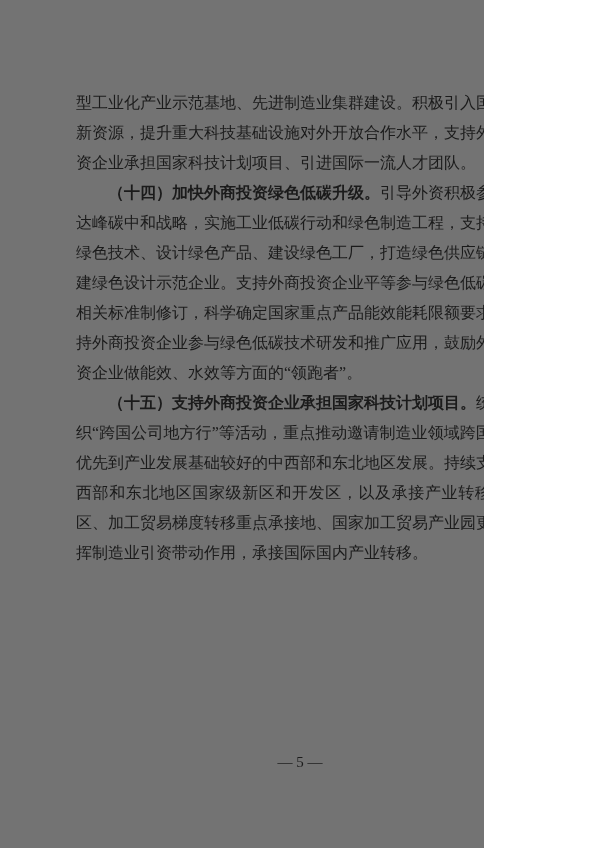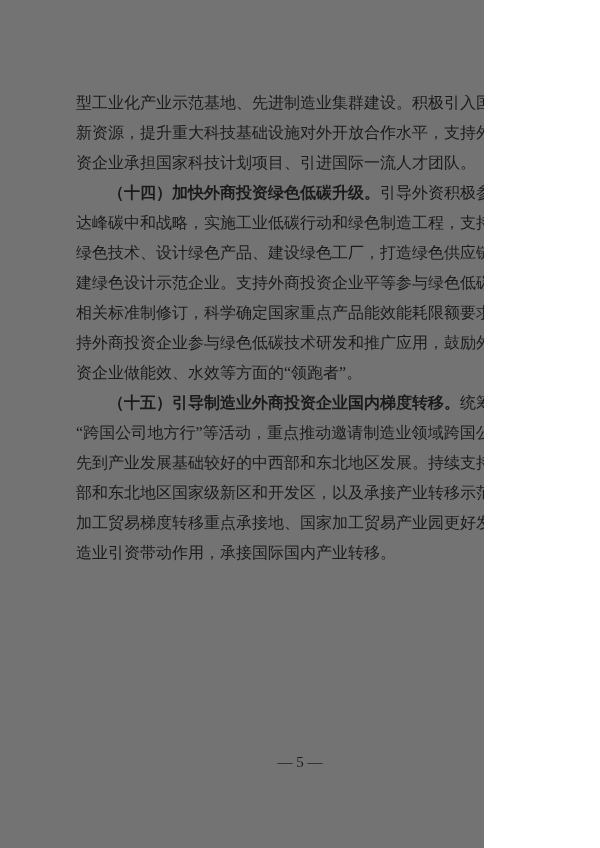--- a/index.html
+++ b/index.html
@@ -57,21 +57,21 @@
 
     <p class="para">
       <span>型工业化产业示范基地、先进制造业集群建设。积极引入国际创新资源，提升重大科技基础设施对外开放合作水平，支持外商投资企业承担国家科技计划项目、引进国际一流人才团队。</span>
     </p>
 
     <p class="para indent">
       <span class="para-head">（十四）加快外商投资绿色低碳升级。</span><span>引导外资积极参与碳达峰碳中和战略，实施工业低碳行动和绿色制造工程，支持开发绿色技术、设计绿色产品、建设绿色工厂，打造绿色供应链，创建绿色设计示范企业。支持外商投资企业平等参与绿色低碳领域相关标准制修订，科学确定国家重点产品能效能耗限额要求。支持外商投资企业参与绿色低碳技术研发和推广应用，鼓励外商投资企业做能效、水效等方面的“领跑者”。</span>
     </p>
 
     <p class="para indent">
-      <span class="para-head">（十五）引导制造业外商投资企业国内梯度转移。</span><span>统筹组织“跨国公司地方行”等活动，重点推动邀请制造业领域跨国公司优先到产业发展基础较好的中西部和东北地区发展。持续支持中西部和东北地区国家级新区和开发区，以及承接产业转移示范区、加工贸易梯度转移重点承接地、国家加工贸易产业园更好发挥制造业引资带动作用，承接国际国内产业转移。</span>
+      <span class="para-head">（十五）支持外商投资企业承担国家科技计划项目。</span><span>统筹组织“跨国公司地方行”等活动，重点推动邀请制造业领域跨国公司优先到产业发展基础较好的中西部和东北地区发展。持续支持中西部和东北地区国家级新区和开发区，以及承接产业转移示范区、加工贸易梯度转移重点承接地、国家加工贸易产业园更好发挥制造业引资带动作用，承接国际国内产业转移。</span>
     </p>
 
 
   </div>
 
   <div class="page-number">— 5 —</div>
 
 </div>
 
 </body></html>

